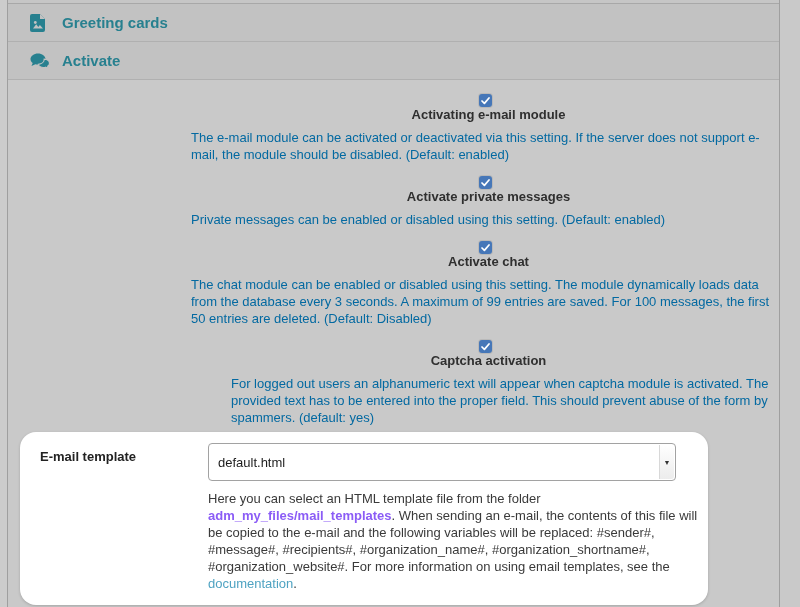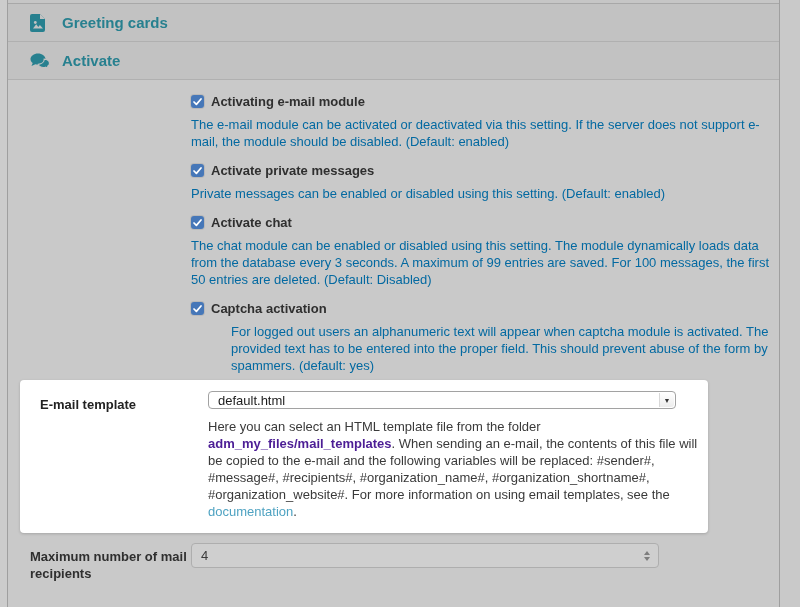--- a/index.html
+++ b/index.html
@@ -20,59 +20,59 @@
     display: flex; align-items: center; padding-left: 22px; cursor: pointer; text-align: right;
   }
   .acc-header .hdr-icon { width: 24px; flex: none; display: flex; align-items: center; }
   .acc-header .hdr-label { font-weight: bold; font-size: 15px; color: #27808f; margin-left: 8px; }
 
   
   .content { padding-top: 14px; }
 
   .indent { margin-left: 183px; }
   .setting { margin-bottom: 13px; }
-  .setting-head { display: flex; align-items: center; }
+  .setting-head { display: flex; align-items: center; flex-direction: column; }
   .checkbox {
     width: 13px; height: 13px; border-radius: 3px; background: #4677b8;
     display: inline-flex; align-items: center; justify-content: center; flex: none;
     box-shadow: 0 0 0 1px rgba(0,0,0,0.08);
   }
   .checkbox svg { display: block; }
   .setting-label { font-weight: bold; color: #2f2f2f; margin-left: 7px; }
   .setting-desc { margin-top: 7px; line-height: 17px; max-width: 580px; color: #0369a1; }
 
   
   .row { display: flex; padding-left: 22px; }
   .row .col-label { width: 161px; flex: none; padding-top: 5px; font-weight: bold; color: #2f2f2f; line-height: 17px; }
   .row .col-control { flex: 1; }
 
   
   .spotlight {
     margin: 6px 0 10px 12px; width: 688px; background: #ffffff;
-    border-radius: 4px; padding: 11px 10px 13px 10px;
+    border-radius: 16px; padding: 11px 10px 13px 10px;
     box-shadow: 0 1px 3px rgba(0,0,0,0.18);
   }
   .spotlight .row { padding-left: 10px; }
   .spotlight .row .col-label { width: 168px; color: #222222; }
 
   .select-box {
-    position: relative; width: 468px; height: 18px; background: #ffffff;
+    position: relative; width: 468px; height: 38px; background: #ffffff;
     border: 1px solid #a2a2a2; border-radius: 4px; display: flex; align-items: center;
     padding-left: 9px; color: #1d1d1d; cursor: pointer;
   }
   .select-box .select-arrow-btn {
     position: absolute; top: 1px; right: 1px; bottom: 1px; width: 15px;
     border-left: 1px solid #d8d8d8; border-radius: 0 3px 3px 0;
     background: linear-gradient(#ffffff, #ececec);
     display: flex; align-items: center; justify-content: center;
   }
   .select-box .select-arrow-btn span { font-size: 7px; color: #333333; line-height: 1; }
 
   .panel-desc { margin-top: 9px; line-height: 17px; width: 492px; color: #3a3a3a; }
-  .panel-desc b { color: #4c1d95; }
+  .panel-desc b { color: #8b5cf6; }
   .panel-desc a { color: #4fa3c2; text-decoration: none; cursor: pointer; }
 
   .number-input {
     position: relative; width: 468px; height: 25px; background: #cfcfcf;
     border: 1px solid #aeaeae; border-radius: 4px; display: flex; align-items: center;
     padding-left: 9px; color: #3a3a3a;
   }
   .stepper {
     position: absolute; right: 8px; top: 50%; transform: translateY(-50%);
     display: flex; flex-direction: column; align-items: center; gap: 2px;

